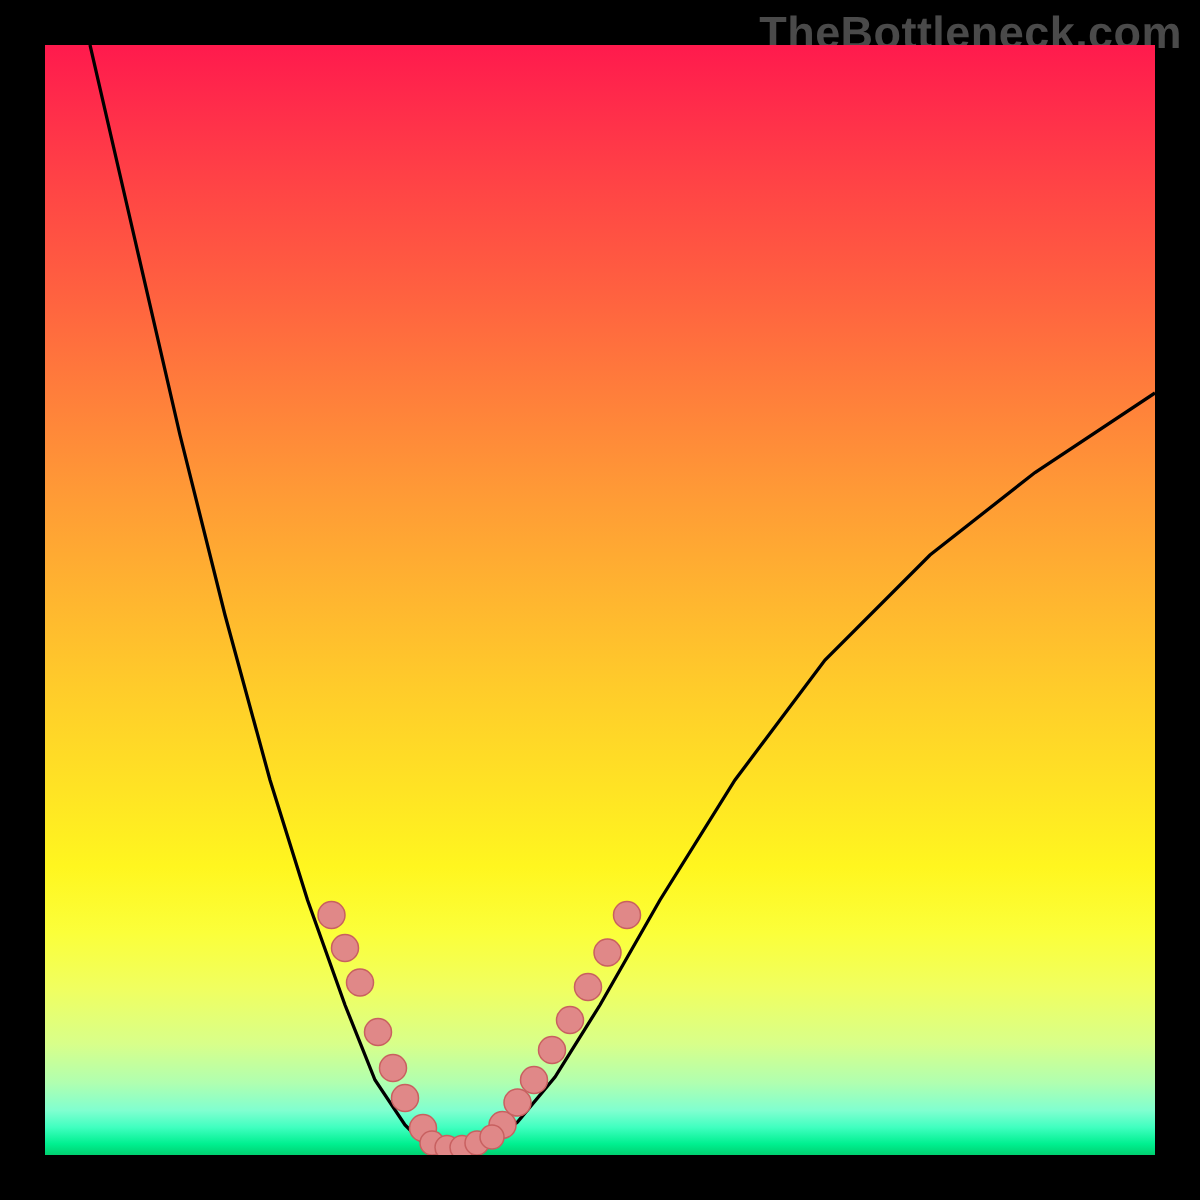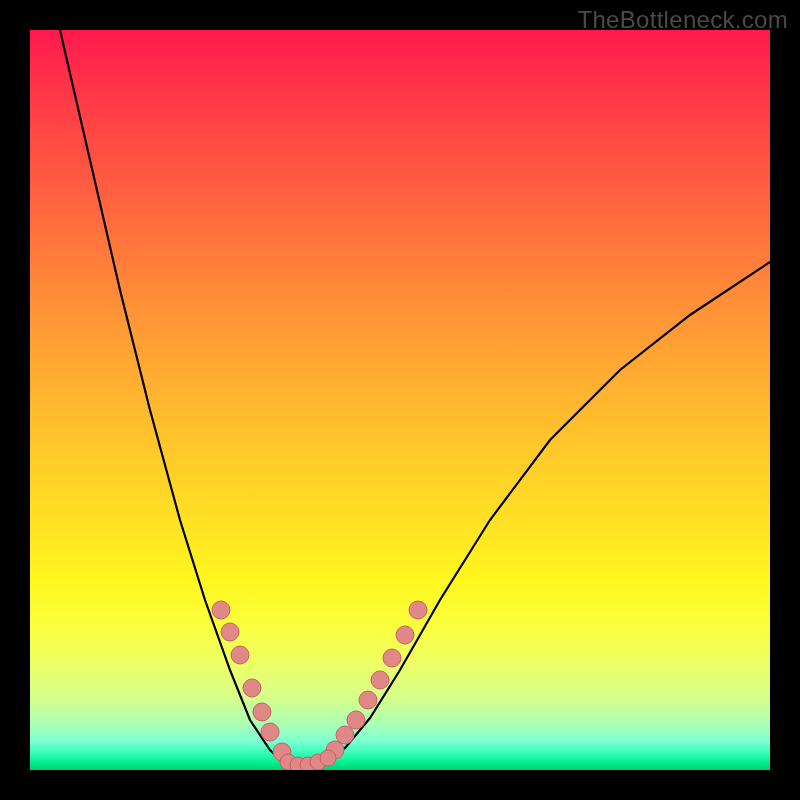--- a/index.html
+++ b/index.html
@@ -42,22 +42,22 @@
       #40ffc0 97.5%,
       #00f090 99%,
       #00d070 100%
     );
   }
   .watermark {
     position: absolute;
     top: 6px;
     right: 12px;
     color: #4a4a4a;
-    font-size: 24px;
-    font-weight: 400;
+    font-size: 30px;
+    font-weight: 700;
     letter-spacing: 0.3px;
   }
   svg.curve {
     position: absolute;
     left: 0;
     top: 0;
     width: 740px;
     height: 740px;
   }
 </style>

